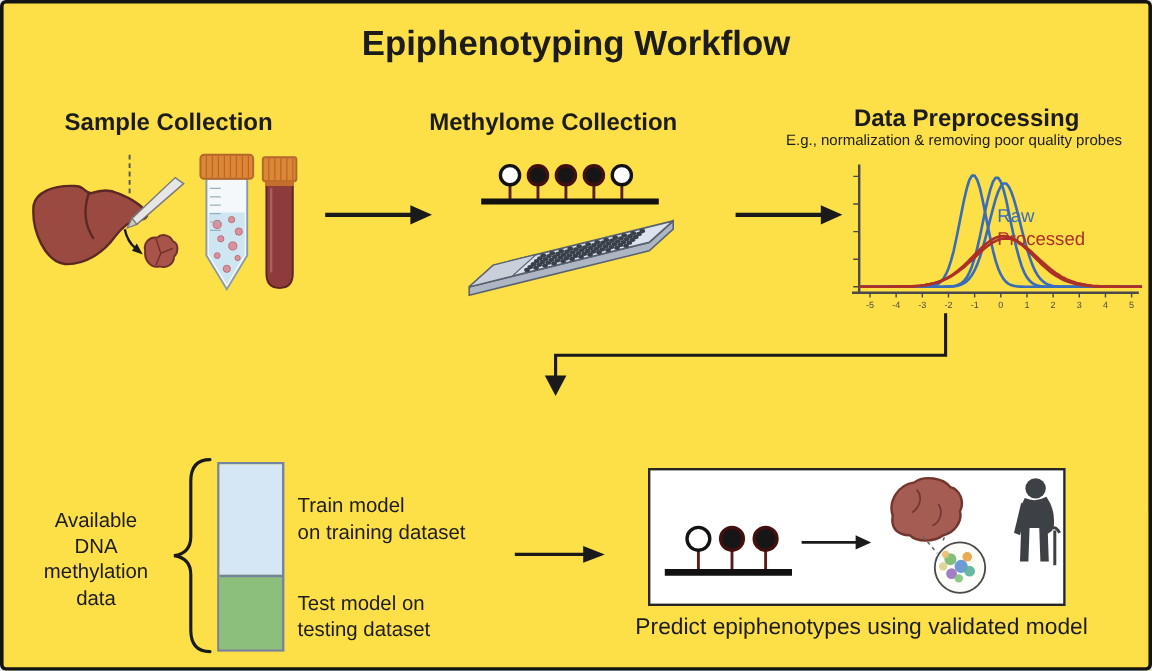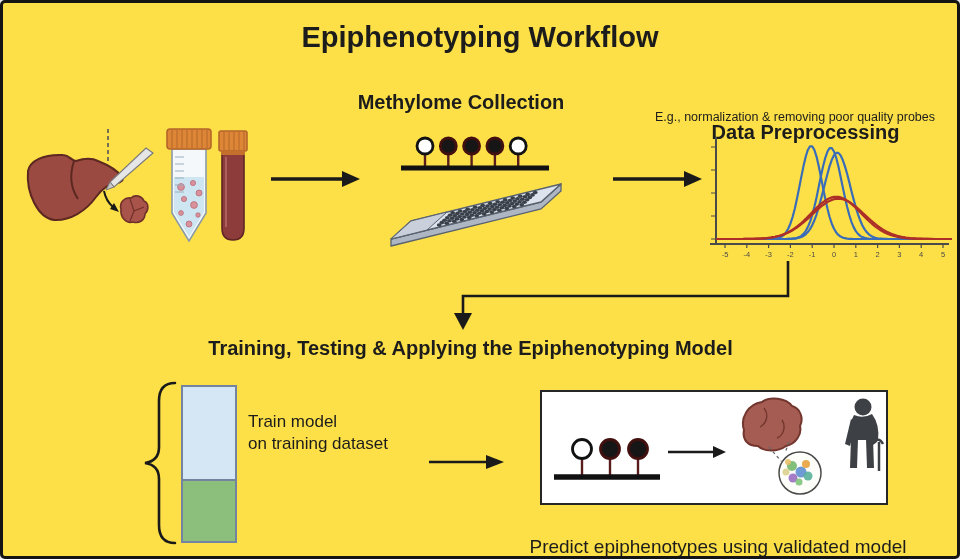--- a/index.html
+++ b/index.html
@@ -13,33 +13,34 @@
   .sec-title{text-align:center; font-size:20px; font-weight:bold;}
   .sub-title{text-align:center; font-size:12.5px; font-weight:normal;}
   .model-title{left:0; width:935px; top:334px; text-align:center; font-size:20px; font-weight:bold;}
   .preline{white-space:pre-line;}
   .avail-label{left:12px; top:420px; width:130px; text-align:center; font-size:17px; line-height:21.5px;}
   .bar-label{font-size:17px; line-height:22px; text-align:left;}
   .databar{left:178px; top:382px; width:56px; height:158px; border:2px solid #74839f; box-sizing:border-box; display:flex; flex-direction:column;}
   .databar .seg{width:100%;}
   .databar .seg.test{border-top:2px solid #74839f; box-sizing:border-box;}
   .predict-box{left:537px; top:387px; width:348px; height:115px; border:2.5px solid #262626; box-sizing:border-box; background:#fff;}
-  .predict-caption{left:495px; top:509px; width:440px; text-align:center; font-size:19px;margin-top:24px;}
+  .predict-caption{left:495px; top:509px; width:440px; text-align:center; font-size:19px;}
   .plot-legend{left:828px; top:168px; font-size:15.5px; line-height:19px; font-weight:normal;}
   svg{display:block;}
 </style>
 </head>
 <body>
 
 <div class="frame">
 
   <div class="abs main-title">Epiphenotyping Workflow</div>
 
+  <div class="abs sec-title" style="left:10px; top:88px; width:255px;">Sample Collection</div>
   <div class="abs sec-title" style="left:333px; top:88px; width:250px;">Methylome Collection</div>
-  <div class="abs sec-title" style="left:655px; top:85px; width:295px;margin-top:33px;">Data Preprocessing</div>
+  <div class="abs sec-title" style="left:655px; top:85px; width:295px;">Data Preprocessing</div>
   <div class="abs sub-title" style="left:632px; top:107px; width:320px;text-align:center;">E.g., normalization &amp; removing poor quality probes</div>
 
   <svg class="abs" style="left:15px; top:118px;" width="250" height="140" viewBox="0 0 250 140">
 
     <g>
       <path d="M 10,50 C 12,40 25,33 45,34 C 52,34 53,40 58,40 C 64,38 72,36 80,40 C 90,44 100,50 104,56
                C 106,59 103,62 98,62 C 90,63 84,68 78,76 C 68,90 52,100 36,99 C 20,97 8,72 10,50 Z" fill="#9b4a41" stroke="#5c2822" stroke-width="2"></path>
       <path d="M 56,40 C 52,52 52,66 60,78" fill="none" stroke="#5c2822" stroke-width="2"></path>
     </g>
 
@@ -242,38 +243,47 @@
       <line x1="225.2" y1="113" x2="225.2" y2="117" stroke="#4a4a4a" stroke-width="1.2"></line>
       <text x="225.2" y="126" text-anchor="middle" font-size="7.5" fill="#4a4a4a">4</text>
       <line x1="247" y1="113" x2="247" y2="117" stroke="#4a4a4a" stroke-width="1.2"></line>
       <text x="247" y="126" text-anchor="middle" font-size="7.5" fill="#4a4a4a">5</text>
       <path d="M20.3,108.0 L22.5,108.0 L24.6,108.0 L26.8,108.0 L29.0,108.0 L31.2,108.0 L33.4,108.0 L35.5,108.0 L37.7,108.0 L39.9,108.0 L42.1,108.0 L44.3,108.0 L46.4,108.0 L48.6,108.0 L50.8,108.0 L53.0,108.0 L55.2,108.0 L57.3,108.0 L59.5,108.0 L61.7,108.0 L63.9,108.0 L66.1,108.0 L68.2,108.0 L70.4,108.0 L72.6,108.0 L74.8,107.9 L77.0,107.8 L79.1,107.6 L81.3,107.2 L83.5,106.6 L85.7,105.6 L87.9,103.9 L90.0,101.4 L92.2,97.7 L94.4,92.7 L96.6,86.0 L98.8,77.8 L100.9,68.0 L103.1,57.1 L105.3,45.9 L107.5,35.1 L109.7,25.8 L111.8,19.0 L114.0,15.3 L116.2,15.3 L118.4,19.0 L120.6,25.8 L122.7,35.1 L124.9,45.9 L127.1,57.1 L129.3,68.0 L131.5,77.8 L133.6,86.0 L135.8,92.7 L138.0,97.7 L140.2,101.4 L142.4,103.9 L144.5,105.6 L146.7,106.6 L148.9,107.2 L151.1,107.6 L153.3,107.8 L155.4,107.9 L157.6,108.0 L159.8,108.0 L162.0,108.0 L164.2,108.0 L166.3,108.0 L168.5,108.0 L170.7,108.0 L172.9,108.0 L175.1,108.0 L177.2,108.0 L179.4,108.0 L181.6,108.0 L183.8,108.0 L186.0,108.0 L188.1,108.0 L190.3,108.0 L192.5,108.0 L194.7,108.0 L196.9,108.0 L199.0,108.0 L201.2,108.0 L203.4,108.0 L205.6,108.0 L207.8,108.0 L209.9,108.0 L212.1,108.0 L214.3,108.0 L216.5,108.0 L218.7,108.0 L220.8,108.0 L223.0,108.0 L225.2,108.0 L227.4,108.0 L229.6,108.0 L231.7,108.0 L233.9,108.0 L236.1,108.0 L238.3,108.0 L240.5,108.0 L242.6,108.0 L244.8,108.0 L247.0,108.0 L249.2,108.0 L251.4,108.0 L253.5,108.0 L255.7,108.0" fill="none" stroke="#3a6db8" stroke-width="2.2" stroke-linejoin="round"></path>
       <path d="M20.3,108.0 L22.5,108.0 L24.6,108.0 L26.8,108.0 L29.0,108.0 L31.2,108.0 L33.4,108.0 L35.5,108.0 L37.7,108.0 L39.9,108.0 L42.1,108.0 L44.3,108.0 L46.4,108.0 L48.6,108.0 L50.8,108.0 L53.0,108.0 L55.2,108.0 L57.3,108.0 L59.5,108.0 L61.7,108.0 L63.9,108.0 L66.1,108.0 L68.2,108.0 L70.4,108.0 L72.6,108.0 L74.8,108.0 L77.0,108.0 L79.1,108.0 L81.3,108.0 L83.5,108.0 L85.7,108.0 L87.9,108.0 L90.0,108.0 L92.2,107.9 L94.4,107.8 L96.6,107.7 L98.8,107.4 L100.9,106.9 L103.1,106.1 L105.3,104.9 L107.5,102.9 L109.7,100.1 L111.8,96.1 L114.0,90.8 L116.2,84.0 L118.4,75.8 L120.6,66.2 L122.7,55.9 L124.9,45.3 L127.1,35.3 L129.3,26.8 L131.5,20.5 L133.6,17.2 L135.8,17.2 L138.0,20.5 L140.2,26.8 L142.4,35.3 L144.5,45.3 L146.7,55.9 L148.9,66.2 L151.1,75.8 L153.3,84.0 L155.4,90.8 L157.6,96.1 L159.8,100.1 L162.0,102.9 L164.2,104.9 L166.3,106.1 L168.5,106.9 L170.7,107.4 L172.9,107.7 L175.1,107.8 L177.2,107.9 L179.4,108.0 L181.6,108.0 L183.8,108.0 L186.0,108.0 L188.1,108.0 L190.3,108.0 L192.5,108.0 L194.7,108.0 L196.9,108.0 L199.0,108.0 L201.2,108.0 L203.4,108.0 L205.6,108.0 L207.8,108.0 L209.9,108.0 L212.1,108.0 L214.3,108.0 L216.5,108.0 L218.7,108.0 L220.8,108.0 L223.0,108.0 L225.2,108.0 L227.4,108.0 L229.6,108.0 L231.7,108.0 L233.9,108.0 L236.1,108.0 L238.3,108.0 L240.5,108.0 L242.6,108.0 L244.8,108.0 L247.0,108.0 L249.2,108.0 L251.4,108.0 L253.5,108.0 L255.7,108.0" fill="none" stroke="#3a6db8" stroke-width="2.2" stroke-linejoin="round"></path>
       <path d="M20.3,108.0 L22.5,108.0 L24.6,108.0 L26.8,108.0 L29.0,108.0 L31.2,108.0 L33.4,108.0 L35.5,108.0 L37.7,108.0 L39.9,108.0 L42.1,108.0 L44.3,108.0 L46.4,108.0 L48.6,108.0 L50.8,108.0 L53.0,108.0 L55.2,108.0 L57.3,108.0 L59.5,108.0 L61.7,108.0 L63.9,108.0 L66.1,108.0 L68.2,108.0 L70.4,108.0 L72.6,108.0 L74.8,108.0 L77.0,108.0 L79.1,108.0 L81.3,108.0 L83.5,108.0 L85.7,108.0 L87.9,108.0 L90.0,108.0 L92.2,107.9 L94.4,107.9 L96.6,107.7 L98.8,107.6 L100.9,107.3 L103.1,106.8 L105.3,106.0 L107.5,104.9 L109.7,103.3 L111.8,101.1 L114.0,98.1 L116.2,94.2 L118.4,89.3 L120.6,83.3 L122.7,76.3 L124.9,68.4 L127.1,60.0 L129.3,51.2 L131.5,42.8 L133.6,35.1 L135.8,28.8 L138.0,24.3 L140.2,21.9 L142.4,21.9 L144.5,24.3 L146.7,28.8 L148.9,35.1 L151.1,42.8 L153.3,51.2 L155.4,60.0 L157.6,68.4 L159.8,76.3 L162.0,83.3 L164.2,89.3 L166.3,94.2 L168.5,98.1 L170.7,101.1 L172.9,103.3 L175.1,104.9 L177.2,106.0 L179.4,106.8 L181.6,107.3 L183.8,107.6 L186.0,107.7 L188.1,107.9 L190.3,107.9 L192.5,108.0 L194.7,108.0 L196.9,108.0 L199.0,108.0 L201.2,108.0 L203.4,108.0 L205.6,108.0 L207.8,108.0 L209.9,108.0 L212.1,108.0 L214.3,108.0 L216.5,108.0 L218.7,108.0 L220.8,108.0 L223.0,108.0 L225.2,108.0 L227.4,108.0 L229.6,108.0 L231.7,108.0 L233.9,108.0 L236.1,108.0 L238.3,108.0 L240.5,108.0 L242.6,108.0 L244.8,108.0 L247.0,108.0 L249.2,108.0 L251.4,108.0 L253.5,108.0 L255.7,108.0" fill="none" stroke="#3a6db8" stroke-width="2.2" stroke-linejoin="round"></path>
       <path d="M20.3,108.0 L22.5,108.0 L24.6,108.0 L26.8,108.0 L29.0,108.0 L31.2,108.0 L33.4,108.0 L35.5,108.0 L37.7,108.0 L39.9,108.0 L42.1,108.0 L44.3,108.0 L46.4,108.0 L48.6,107.9 L50.8,107.9 L53.0,107.9 L55.2,107.9 L57.3,107.8 L59.5,107.8 L61.7,107.7 L63.9,107.6 L66.1,107.5 L68.2,107.3 L70.4,107.1 L72.6,106.9 L74.8,106.6 L77.0,106.2 L79.1,105.8 L81.3,105.3 L83.5,104.7 L85.7,104.0 L87.9,103.2 L90.0,102.3 L92.2,101.2 L94.4,100.0 L96.6,98.7 L98.8,97.2 L100.9,95.6 L103.1,93.8 L105.3,92.0 L107.5,90.0 L109.7,87.9 L111.8,85.7 L114.0,83.5 L116.2,81.3 L118.4,79.1 L120.6,76.9 L122.7,74.8 L124.9,72.9 L127.1,71.1 L129.3,69.6 L131.5,68.2 L133.6,67.2 L135.8,66.4 L138.0,65.9 L140.2,65.8 L142.4,65.9 L144.5,66.4 L146.7,67.2 L148.9,68.2 L151.1,69.6 L153.3,71.1 L155.4,72.9 L157.6,74.8 L159.8,76.9 L162.0,79.1 L164.2,81.3 L166.3,83.5 L168.5,85.7 L170.7,87.9 L172.9,90.0 L175.1,92.0 L177.2,93.8 L179.4,95.6 L181.6,97.2 L183.8,98.7 L186.0,100.0 L188.1,101.2 L190.3,102.3 L192.5,103.2 L194.7,104.0 L196.9,104.7 L199.0,105.3 L201.2,105.8 L203.4,106.2 L205.6,106.6 L207.8,106.9 L209.9,107.1 L212.1,107.3 L214.3,107.5 L216.5,107.6 L218.7,107.7 L220.8,107.8 L223.0,107.8 L225.2,107.9 L227.4,107.9 L229.6,107.9 L231.7,107.9 L233.9,108.0 L236.1,108.0 L238.3,108.0 L240.5,108.0 L242.6,108.0 L244.8,108.0 L247.0,108.0 L249.2,108.0 L251.4,108.0 L253.5,108.0 L255.7,108.0" fill="none" stroke="#ac2f28" stroke-width="2.2" stroke-linejoin="round"></path>
       <path d="M20.3,108.0 L22.5,108.0 L24.6,108.0 L26.8,108.0 L29.0,108.0 L31.2,108.0 L33.4,108.0 L35.5,108.0 L37.7,108.0 L39.9,108.0 L42.1,108.0 L44.3,108.0 L46.4,108.0 L48.6,107.9 L50.8,107.9 L53.0,107.9 L55.2,107.8 L57.3,107.8 L59.5,107.7 L61.7,107.7 L63.9,107.6 L66.1,107.4 L68.2,107.3 L70.4,107.1 L72.6,106.8 L74.8,106.6 L77.0,106.2 L79.1,105.8 L81.3,105.3 L83.5,104.8 L85.7,104.1 L87.9,103.4 L90.0,102.5 L92.2,101.6 L94.4,100.5 L96.6,99.3 L98.8,97.9 L100.9,96.5 L103.1,94.9 L105.3,93.2 L107.5,91.4 L109.7,89.5 L111.8,87.6 L114.0,85.6 L116.2,83.5 L118.4,81.5 L120.6,79.5 L122.7,77.6 L124.9,75.7 L127.1,74.0 L129.3,72.4 L131.5,71.0 L133.6,69.9 L135.8,68.9 L138.0,68.2 L140.2,67.8 L142.4,67.7 L144.5,67.8 L146.7,68.2 L148.9,68.9 L151.1,69.9 L153.3,71.0 L155.4,72.4 L157.6,74.0 L159.8,75.7 L162.0,77.6 L164.2,79.5 L166.3,81.5 L168.5,83.5 L170.7,85.6 L172.9,87.6 L175.1,89.5 L177.2,91.4 L179.4,93.2 L181.6,94.9 L183.8,96.5 L186.0,97.9 L188.1,99.3 L190.3,100.5 L192.5,101.6 L194.7,102.5 L196.9,103.4 L199.0,104.1 L201.2,104.8 L203.4,105.3 L205.6,105.8 L207.8,106.2 L209.9,106.6 L212.1,106.8 L214.3,107.1 L216.5,107.3 L218.7,107.4 L220.8,107.6 L223.0,107.7 L225.2,107.7 L227.4,107.8 L229.6,107.8 L231.7,107.9 L233.9,107.9 L236.1,107.9 L238.3,108.0 L240.5,108.0 L242.6,108.0 L244.8,108.0 L247.0,108.0 L249.2,108.0 L251.4,108.0 L253.5,108.0 L255.7,108.0" fill="none" stroke="#ac2f28" stroke-width="2.2" stroke-linejoin="round"></path>
     </svg>
+  <div class="abs plot-legend">
+    <div class="legend-item" style="color: rgb(58, 109, 184);">Raw</div>
+    <div class="legend-item" style="color: rgb(172, 47, 40);">Processed</div>
+  </div>
 
   <svg class="abs" style="left:440px; top:254px;" width="360" height="76">
     <path d="M 345,4 L 345,39 L 20,39 L 20,57" fill="none" stroke="#1a1a1a" stroke-width="2.6"></path>
     <polygon points="11,56 29,56 20,73" fill="#1a1a1a"></polygon>
   </svg>
 
-  <div class="abs model-title">Training, Testing &amp; Applying the Epiphenotyping Model</div>
-
+
+  <div class="abs avail-label preline">Available
+DNA
+methylation
+data</div>
   <svg class="abs" style="left:128px; top:376px;" width="46" height="168">
     <path d="M 44,4 Q 28,4 28,22 L 28,68 Q 28,82 14,84 Q 28,86 28,100 L 28,146 Q 28,164 44,164" fill="none" stroke="#1a1a1a" stroke-width="2.6" stroke-linecap="round"></path>
   </svg>
 
   <div class="abs databar">
     <div class="seg train" style="height: 60%; background: rgb(213, 231, 245);"></div>
     <div class="seg test" style="height: 40%; background: rgb(140, 191, 123);"></div>
   </div>
   <div class="abs bar-label preline" style="left:245px; top:408px; width:185px;">Train model
 on training dataset</div>
+  <div class="abs bar-label preline" style="left:245px; top:489px; width:185px;">Test model on
+testing dataset</div>
 
   <svg class="abs" style="left:424px; top:449px;" width="78" height="20">
     <line x1="2" y1="10" x2="60" y2="10" stroke="#1a1a1a" stroke-width="2.6"></line>
     <polygon points="59,3 77,10 59,17" fill="#1a1a1a"></polygon>
   </svg>
 
   <div class="abs predict-box">
     <svg width="343" height="110" viewBox="0 0 343 110" id="predict-svg">
 
       <g>

